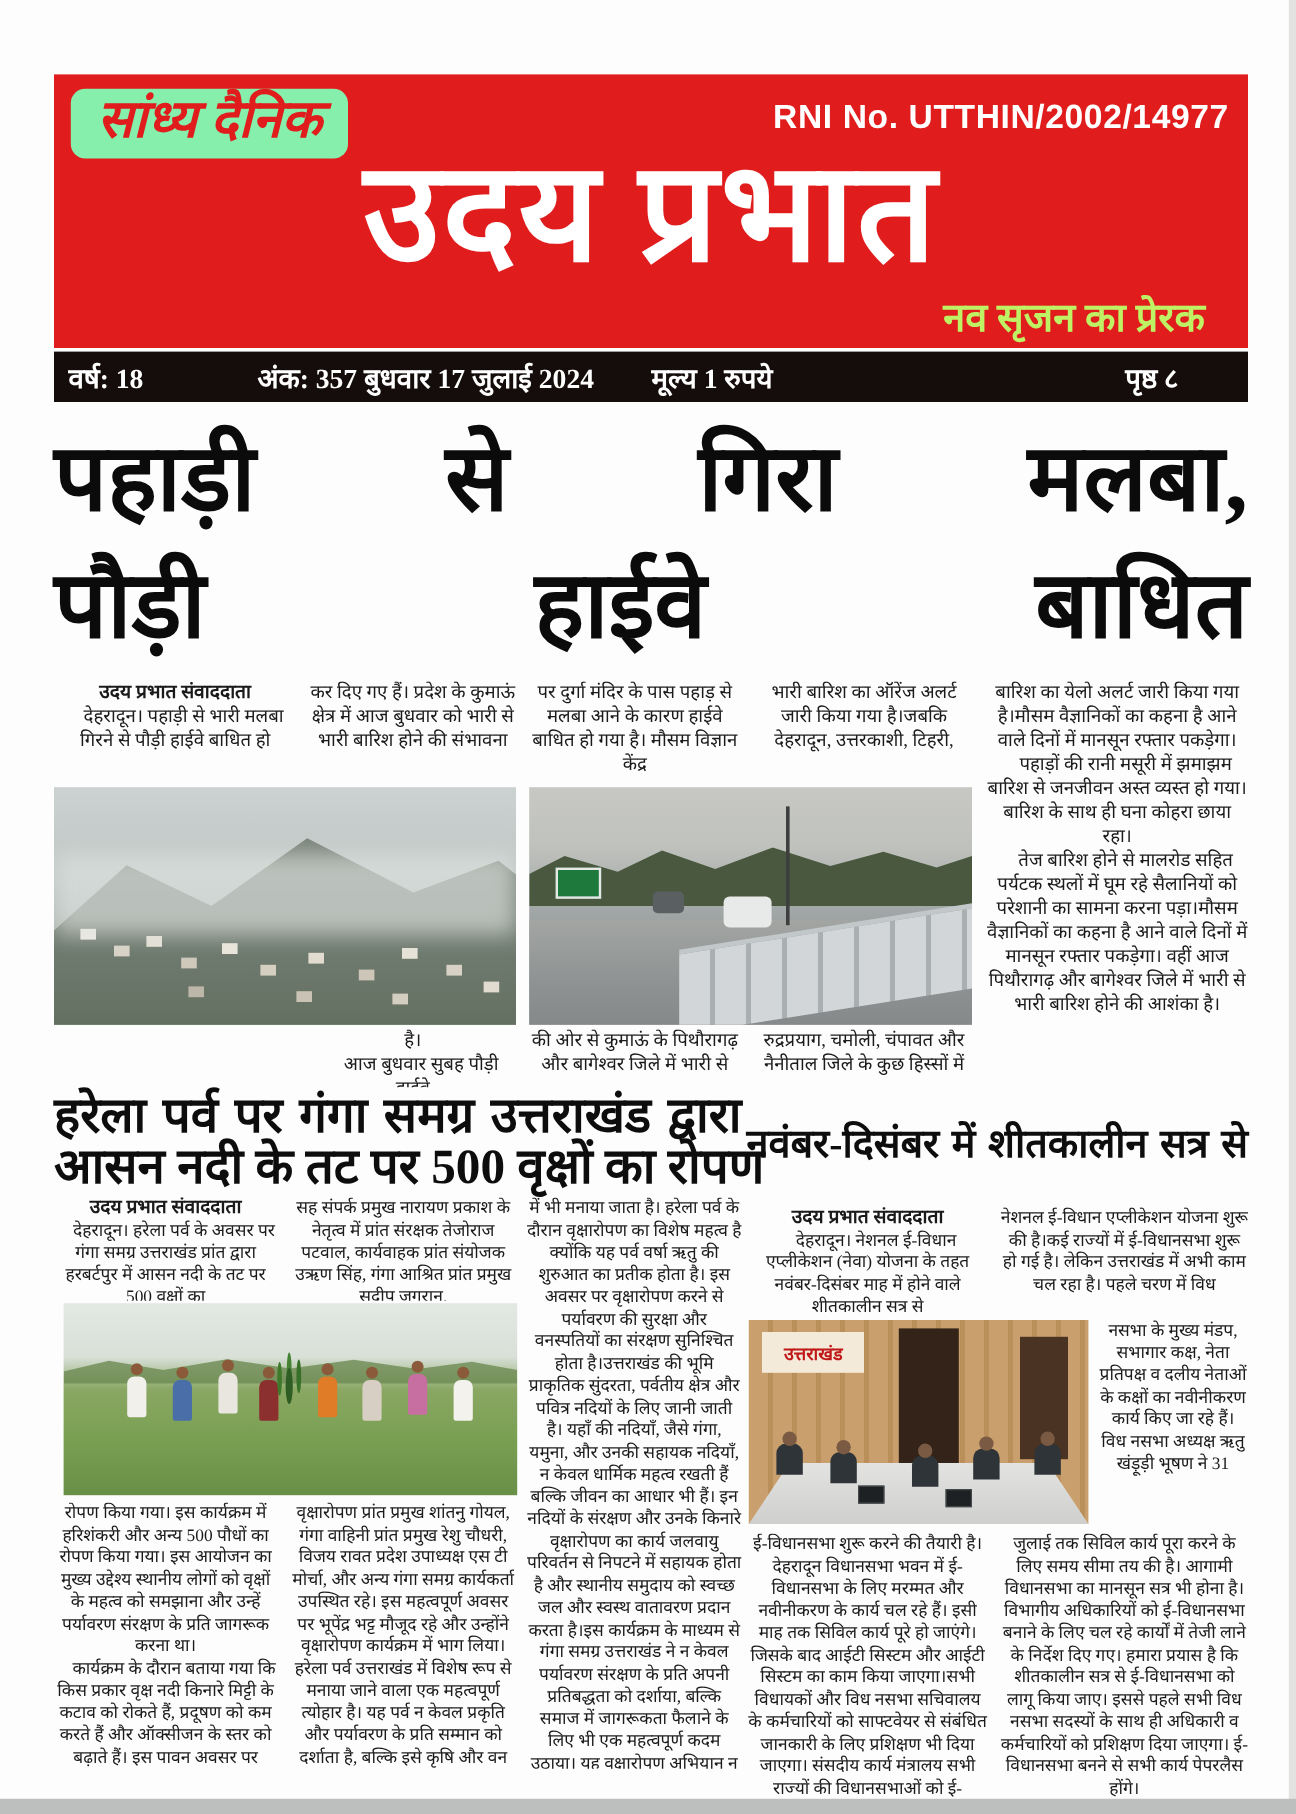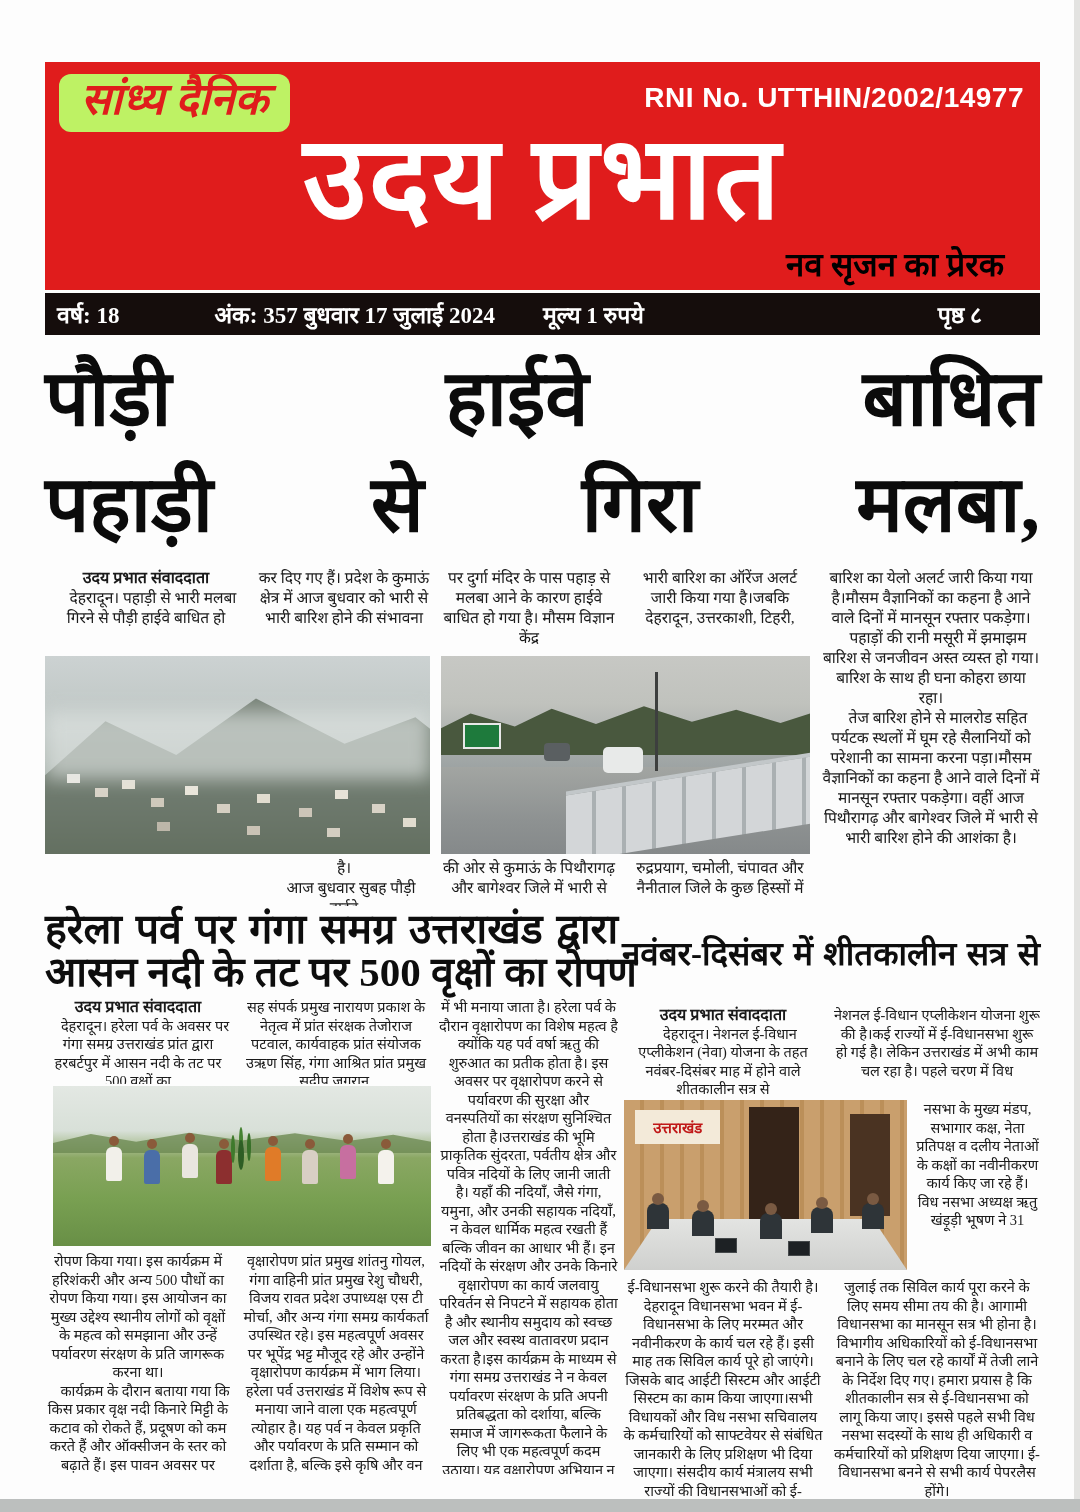--- a/index.html
+++ b/index.html
@@ -5,27 +5,27 @@
   html,body{margin:0;padding:0;}
   body{
     width:1080px;height:1512px;position:relative;background:#fdfdfd;
     font-family:"Liberation Serif", serif;color:#1a1a1a;overflow:hidden;
   }
   .page-edge-right{position:absolute;right:0;top:0;width:6px;height:100%;background:#e3e3e1;}
   .page-edge-bottom{position:absolute;left:0;bottom:0;width:100%;height:13px;background:#bcbfbe;}
 
   
   .masthead{position:absolute;left:45px;top:62px;width:995px;height:228px;background:#e01c1c;}
-  .edition-box{position:absolute;left:14px;top:12px;background:#bef264;border-radius:12px;
+  .edition-box{position:absolute;left:14px;top:12px;background:#86efac;border-radius:12px;
     padding:0 22px 6px 22px;color:#e01c1c;font-weight:bold;font-style:italic;font-size:44px;line-height:52px;}
   .rni{position:absolute;right:16px;top:20px;color:#ffffff;font-family:"Liberation Sans",sans-serif;
     font-weight:bold;font-size:28px;letter-spacing:0.5px;}
   .paper-title{position:absolute;left:0;top:52px;width:100%;text-align:center;color:#ffffff;
     font-weight:bold;font-size:116px;line-height:130px;letter-spacing:2px;}
-  .tagline{position:absolute;right:36px;bottom:4px;color:#000000;font-weight:bold;font-size:33px;}
+  .tagline{position:absolute;right:36px;bottom:4px;color:#bef264;font-weight:bold;font-size:33px;}
 
   
   .infobar{position:absolute;left:45px;top:293px;width:995px;height:42px;background:#150d0c;
     color:#ffffff;display:flex;align-items:center;font-weight:bold;font-size:23px;}
   .infobar .year{margin-left:12px;}
   .infobar .issue{margin-left:95px;}
   .infobar .price{margin-left:48px;}
   .infobar .pageno{margin-left:auto;margin-right:58px;}
 
   
@@ -133,22 +133,22 @@
 </header>
 
 <div class="infobar">
   <span class="year">वर्ष: 18</span>
   <span class="issue">अंक: 357 बुधवार 17 जुलाई 2024</span>
   <span class="price">मूल्य 1 रुपये</span>
   <span class="pageno">पृष्ठ ८</span>
 </div>
 
 <div class="lead-headline">
+  <div class="hl">पहाड़ी से गिरा मलबा,</div>
   <div class="hl">पौड़ी हाईवे बाधित</div>
-  <div class="hl">पहाड़ी से गिरा मलबा,</div>
 </div>
 
 <section class="s1">
   <div class="blk s1c1t bodytxt">
     <p class="byline">उदय प्रभात संवाददाता</p>
     <p>देहरादून। पहाड़ी से भारी मलबा गिरने से पौड़ी हाईवे बाधित हो</p>
   </div>
   <div class="blk s1c2t bodytxt">
     <p class="noind">कर दिए गए हैं। प्रदेश के कुमाऊं क्षेत्र में आज बुधवार को भारी से भारी बारिश होने की संभावना</p>
   </div>

